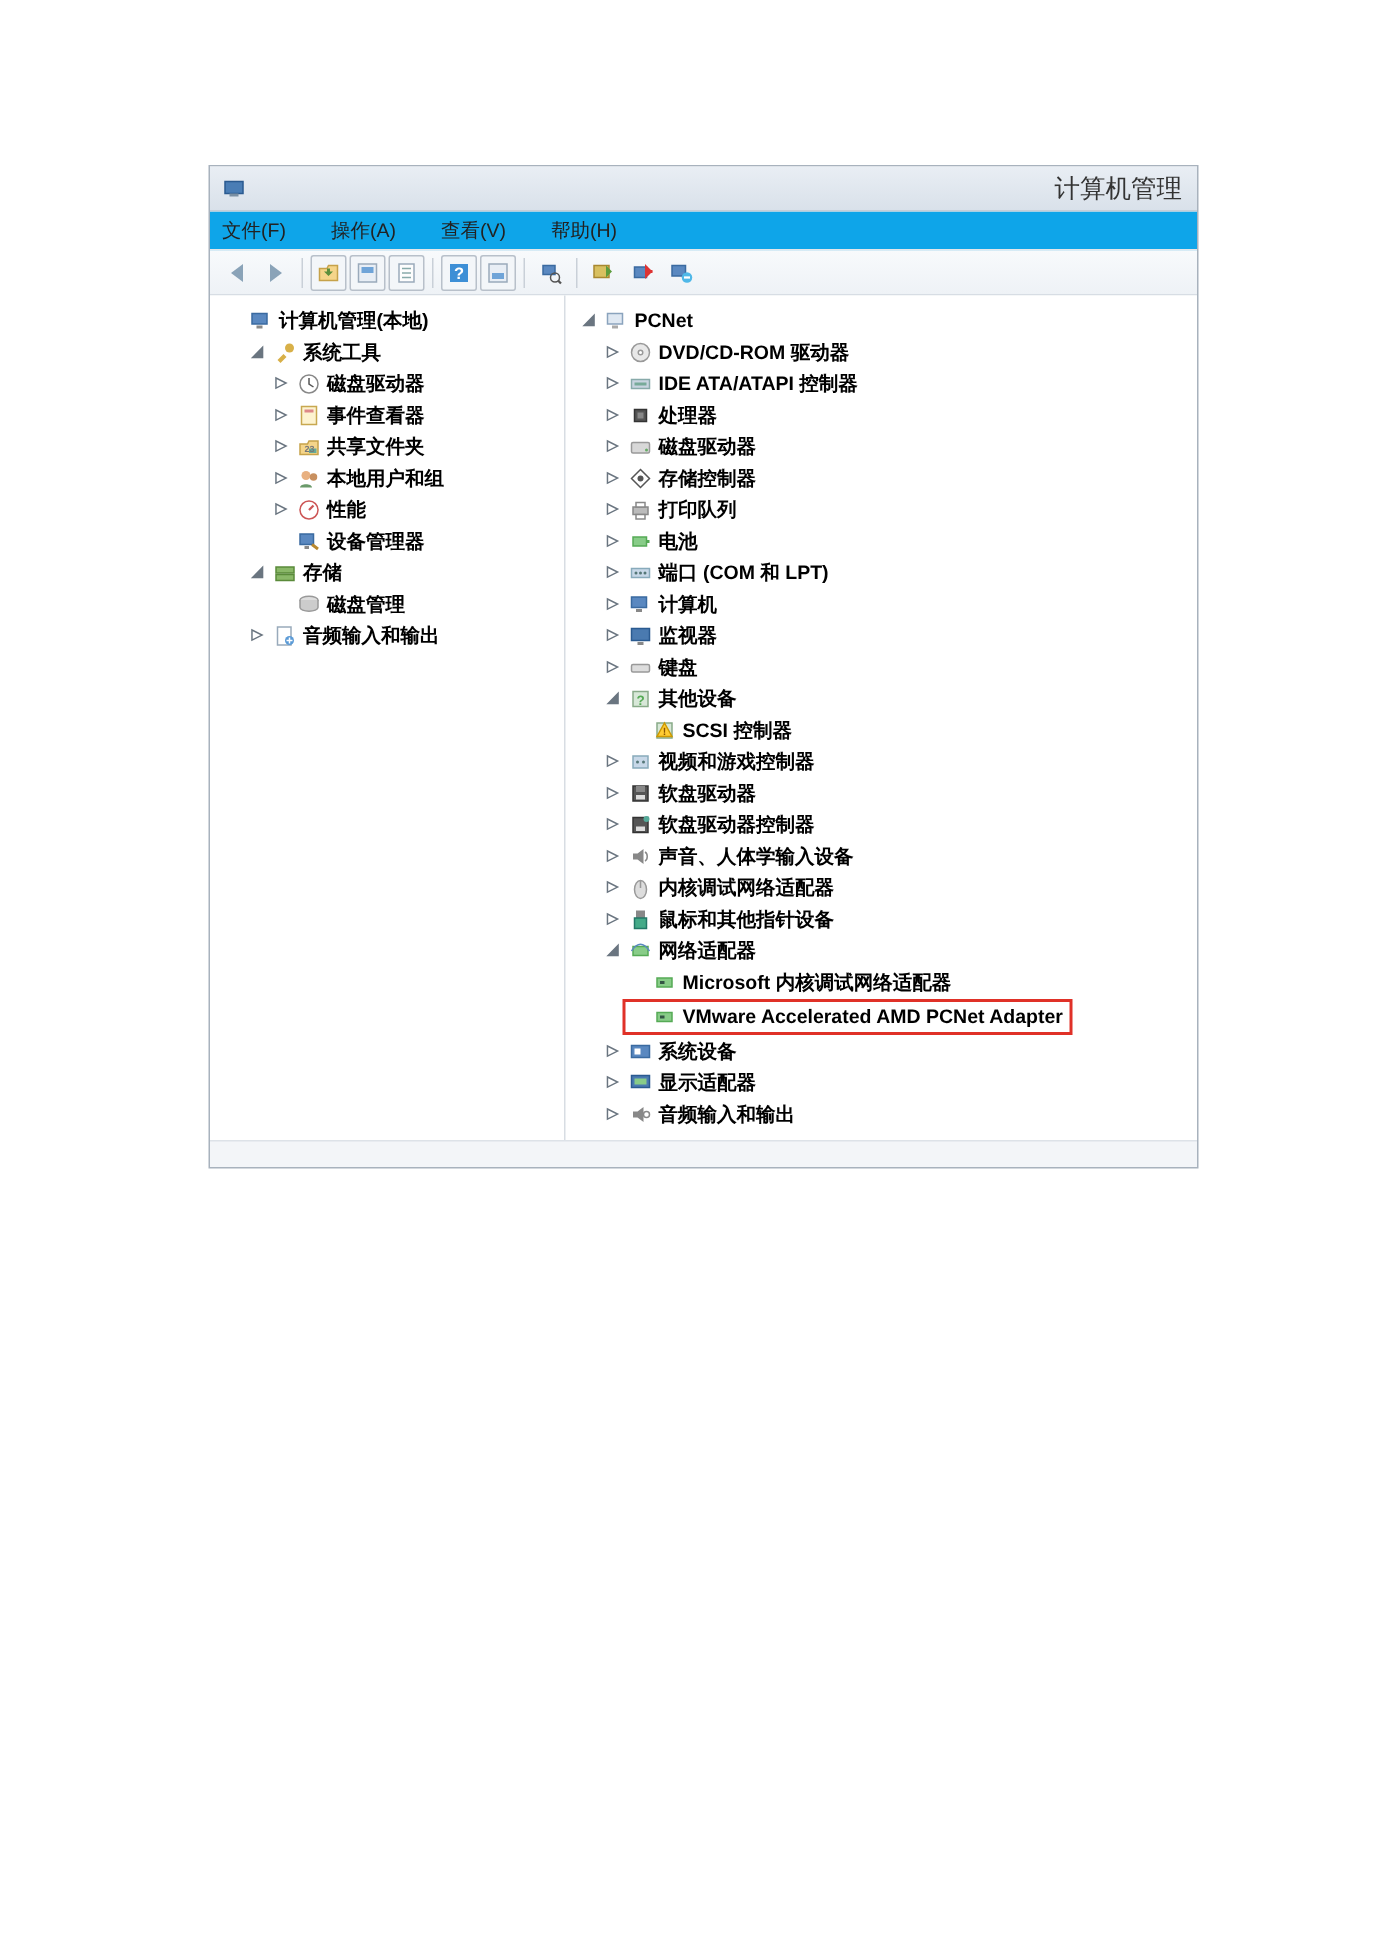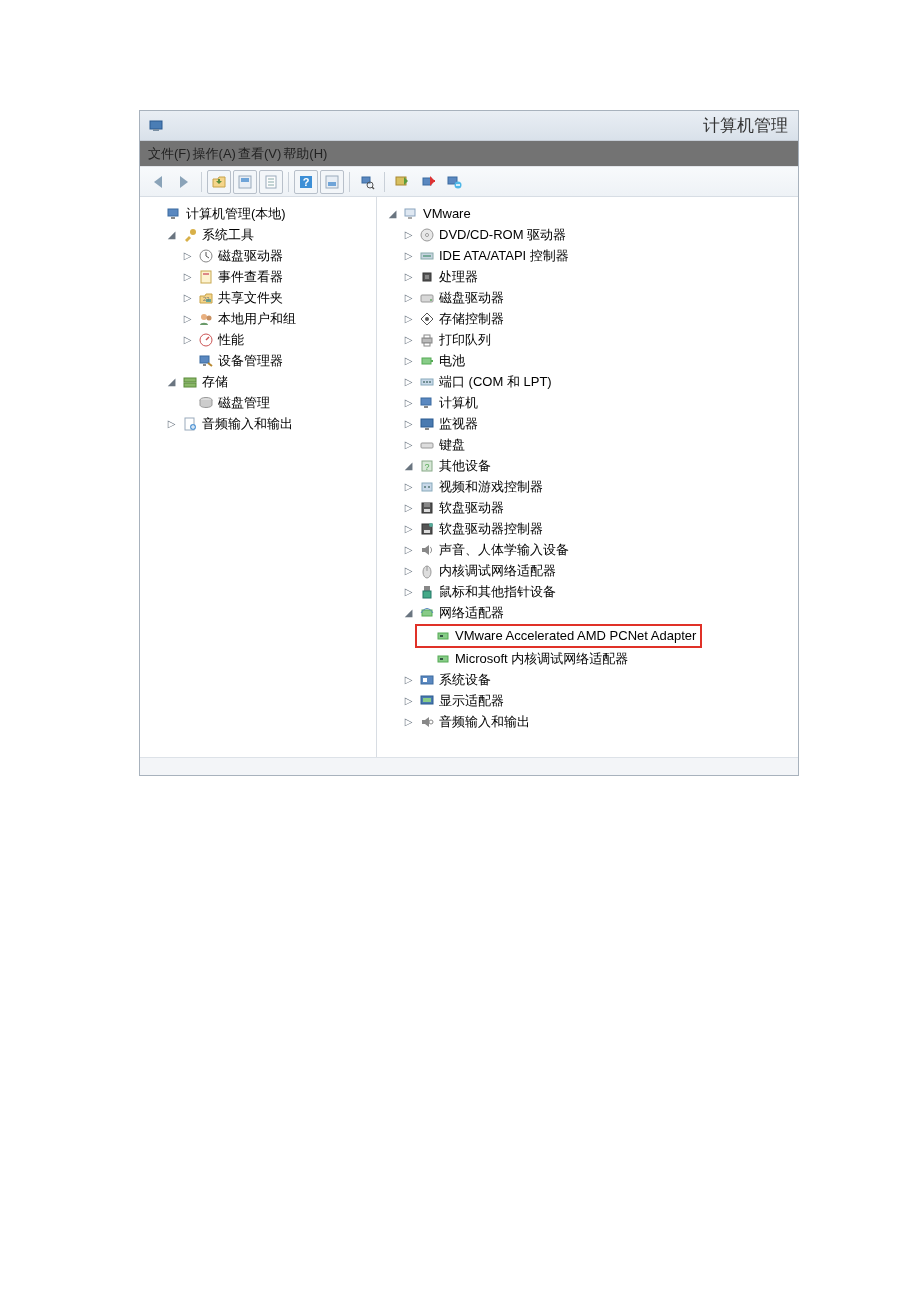--- a/index.html
+++ b/index.html
@@ -38,26 +38,26 @@
     position: absolute;
     right: 10px;
     font-size: 17px;
     color: #333;
   }
   .title-icon {
     width: 16px; height: 16px;
   }
   .menubar {
     height: 26px;
-    background: #737373;
+    background: #0ea5e9;
     border-bottom: 1px solid #e3e6ea;
     display: flex;
     align-items: center;
     padding: 0 8px;
-    gap: 2px;
+    gap: 30px;
     font-size: 13px;
   }
   .menu-item { color: #222; cursor: default; }
   .toolbar {
     height: 30px;
     background: linear-gradient(#f8fafc, #eef2f6);
     border-bottom: 1px solid #d7dde4;
     display: flex;
     align-items: center;
     padding: 0 6px;
@@ -73,20 +73,21 @@
   .tb-sep { width:1px; height:20px; background:#c9d0d8; margin:0 3px; }
   .arrow-left, .arrow-right {
     width:0;height:0;border-top:6px solid transparent;border-bottom:6px solid transparent;
   }
   .arrow-left { border-right:8px solid #8aa3b8; }
   .arrow-right { border-left:8px solid #8aa3b8; }
   .pane {
     display: flex;
     min-height: 560px;
     background: #fff;
+    font-weight: bold;
   }
   .left-pane {
     width: 237px;
     border-right: 1px solid #d8dde3;
     padding: 6px 4px;
   }
   .right-pane {
     flex: 1;
     padding: 6px 4px;
   }
@@ -373,21 +374,21 @@
         <ul>
           <li>
             <span class="node">
               <span class="toggle">◢</span>
               <span class="ico">
                   <svg viewBox="0 0 16 16">
                     <rect x="2" y="3" width="10" height="7" fill="#dfe8f2" stroke="#8aa3bd"></rect>
                     <rect x="5" y="11" width="4" height="2" fill="#aaa"></rect>
                   </svg>
                 </span>
-              <span class="lbl">VMware</span>
+              <span class="lbl">PCNet</span>
             </span>
             <ul id="dev-list">
                 <li><span class="node">
                     <span class="toggle">▷</span>
                     <span class="ico">
                       <svg viewBox="0 0 16 16">
                         <circle cx="8" cy="8" r="6" fill="#e8e8e8" stroke="#999"></circle>
                         <circle cx="8" cy="8" r="1.5" fill="#fff" stroke="#999"></circle>
                       </svg>
                     </span>
@@ -497,21 +498,33 @@
                   </span></li>
                 <li><span class="node">
                     <span class="toggle">◢</span>
                     <span class="ico">
                       <svg viewBox="0 0 16 16">
                         <rect x="3" y="3" width="10" height="10" fill="#d8e8d8" stroke="#8a8"></rect>
                         <text x="8" y="12" text-anchor="middle" font-size="9" fill="#5a5">?</text>
                       </svg>
                     </span>
                     <span class="lbl">其他设备</span>
-                  </span></li>
+                  </span><ul>
+                    <li><span class="node">
+                        <span class="toggle blank">▷</span>
+                        <span class="ico">
+                          <svg viewBox="0 0 16 16">
+                            <rect x="3" y="3" width="10" height="10" fill="#d8e8d8" stroke="#8a8"></rect>
+                            <path d="M8 3l5 9H3z" fill="#fc3" stroke="#c90"></path>
+                            <text x="8" y="11" text-anchor="middle" font-size="7" fill="#850">!</text>
+                          </svg>
+                        </span>
+                        <span class="lbl">SCSI 控制器</span>
+                      </span></li>
+                  </ul></li>
                 <li><span class="node">
                     <span class="toggle">▷</span>
                     <span class="ico">
                       <svg viewBox="0 0 16 16">
                         <rect x="3" y="4" width="10" height="8" fill="#c8d8e8" stroke="#8ab"></rect>
                         <circle cx="6" cy="8" r="1" fill="#577"></circle>
                         <circle cx="10" cy="8" r="1" fill="#577"></circle>
                       </svg>
                     </span>
                     <span class="lbl">视频和游戏控制器</span>
@@ -571,42 +584,42 @@
                 <li><span class="node">
                     <span class="toggle">◢</span>
                     <span class="ico">
                       <svg viewBox="0 0 16 16">
                         <rect x="3" y="5" width="10" height="6" fill="#8c8" stroke="#5a5"></rect>
                         <path d="M2 8c4-6 8-6 12 0" fill="none" stroke="#5a88c0"></path>
                       </svg>
                     </span>
                     <span class="lbl">网络适配器</span>
                   </span><ul>
+                    <li><span class="node">
+                        <span class="toggle blank">▷</span>
+                        <span class="ico">
+                          <svg viewBox="0 0 16 16">
+                            <rect x="3" y="5" width="10" height="6" fill="#8c8" stroke="#5a5"></rect>
+                            <rect x="5" y="7" width="3" height="2" fill="#354"></rect>
+                          </svg>
+                        </span>
+                        <span class="lbl">Microsoft 内核调试网络适配器</span>
+                      </span></li>
                     <li><span class="highlight-box">
                         <span class="node">
                           <span class="toggle blank">▷</span>
                           <span class="ico">
                             <svg viewBox="0 0 16 16">
                               <rect x="3" y="5" width="10" height="6" fill="#8c8" stroke="#5a5"></rect>
                               <rect x="5" y="7" width="3" height="2" fill="#354"></rect>
                             </svg>
                           </span>
                           <span class="lbl">VMware Accelerated AMD PCNet Adapter</span>
                         </span>
                       </span></li>
-                    <li><span class="node">
-                        <span class="toggle blank">▷</span>
-                        <span class="ico">
-                          <svg viewBox="0 0 16 16">
-                            <rect x="3" y="5" width="10" height="6" fill="#8c8" stroke="#5a5"></rect>
-                            <rect x="5" y="7" width="3" height="2" fill="#354"></rect>
-                          </svg>
-                        </span>
-                        <span class="lbl">Microsoft 内核调试网络适配器</span>
-                      </span></li>
                   </ul></li>
                 <li><span class="node">
                     <span class="toggle">▷</span>
                     <span class="ico">
                       <svg viewBox="0 0 16 16">
                         <rect x="2" y="4" width="12" height="8" fill="#5a88c0" stroke="#3a6aa0"></rect>
                         <rect x="4" y="6" width="4" height="4" fill="#fff"></rect>
                       </svg>
                     </span>
                     <span class="lbl">系统设备</span>

